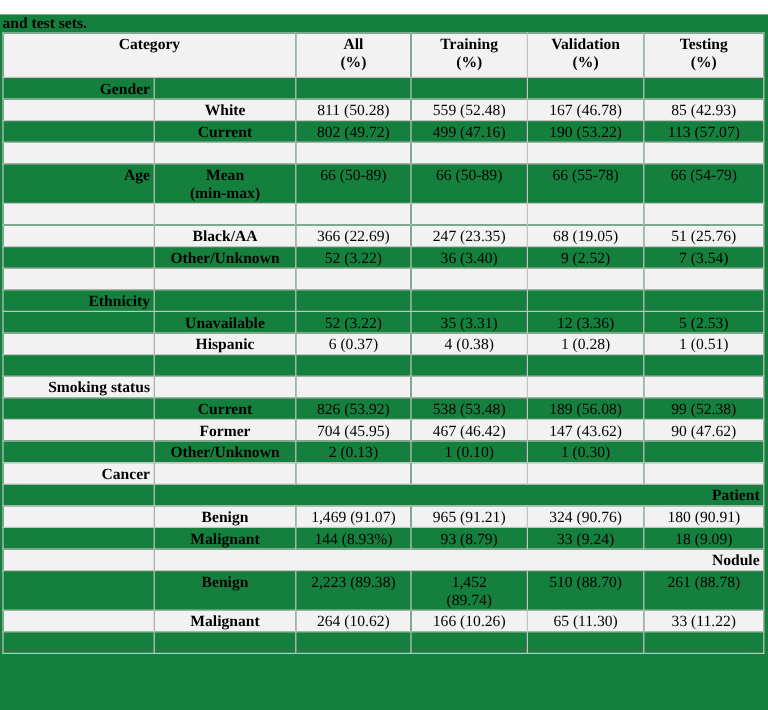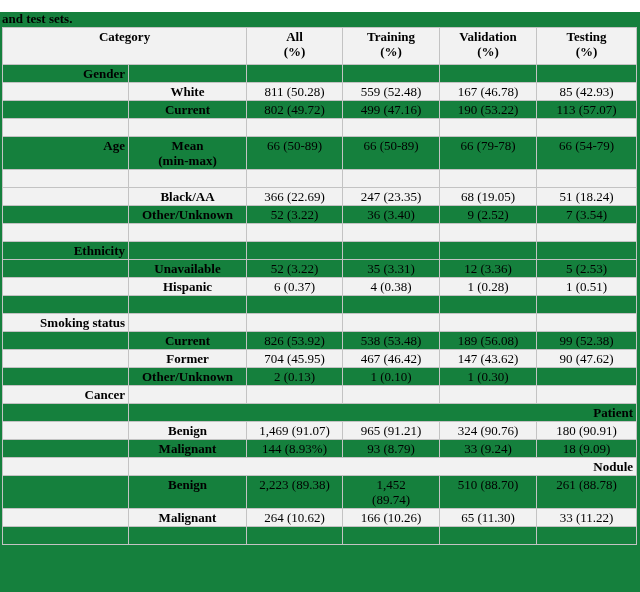--- a/index.html
+++ b/index.html
@@ -115,38 +115,38 @@
           <td class="val"></td>
           <td class="val"></td>
           <td class="val"></td>
         </tr>
         <tr class="tall">
           <td class="cat">Age</td>
           <td class="sub">Mean
 (min-max)</td>
           <td class="val">66 (50-89)</td>
           <td class="val">66 (50-89)</td>
-          <td class="val">66 (79-78)</td>
+          <td class="val">66 (55-78)</td>
           <td class="val">66 (54-79)</td>
         </tr>
         <tr class="shade">
           <td class="cat"></td>
           <td class="sub"></td>
           <td class="val"></td>
           <td class="val"></td>
           <td class="val"></td>
           <td class="val"></td>
         </tr>
         <tr class="shade">
           <td class="cat"></td>
           <td class="sub">Black/AA</td>
           <td class="val">366 (22.69)</td>
           <td class="val">247 (23.35)</td>
           <td class="val">68 (19.05)</td>
-          <td class="val">51 (18.24)</td>
+          <td class="val">51 (25.76)</td>
         </tr>
         <tr>
           <td class="cat"></td>
           <td class="sub">Other/Unknown</td>
           <td class="val">52 (3.22)</td>
           <td class="val">36 (3.40)</td>
           <td class="val">9 (2.52)</td>
           <td class="val">7 (3.54)</td>
         </tr>
         <tr class="shade">

